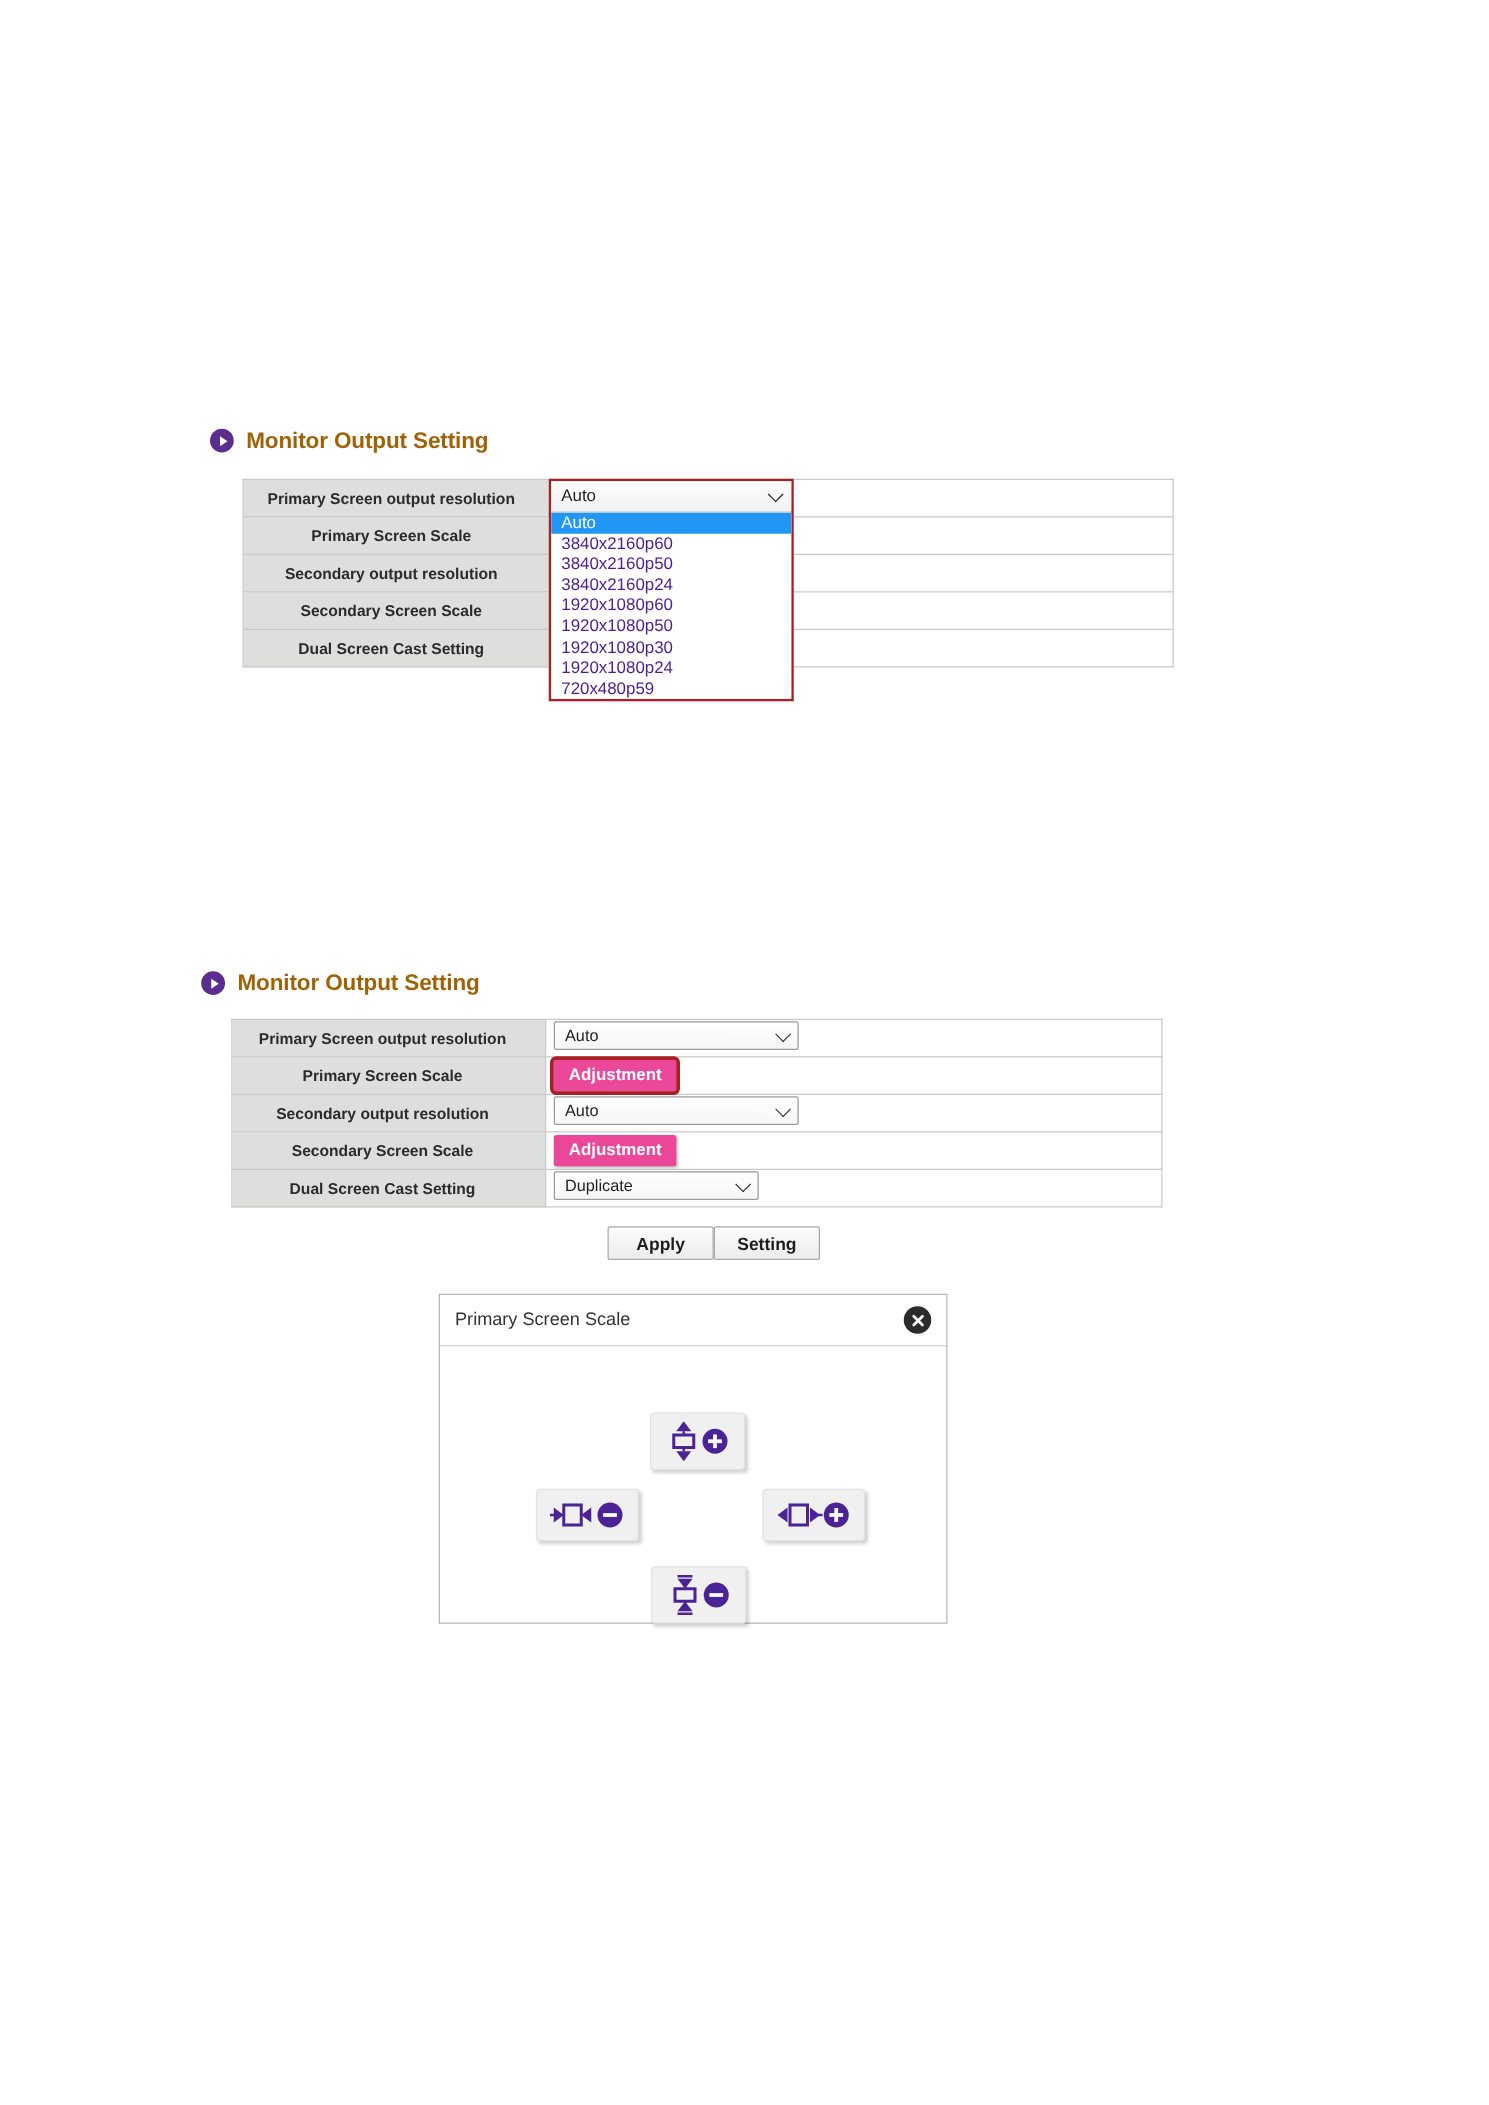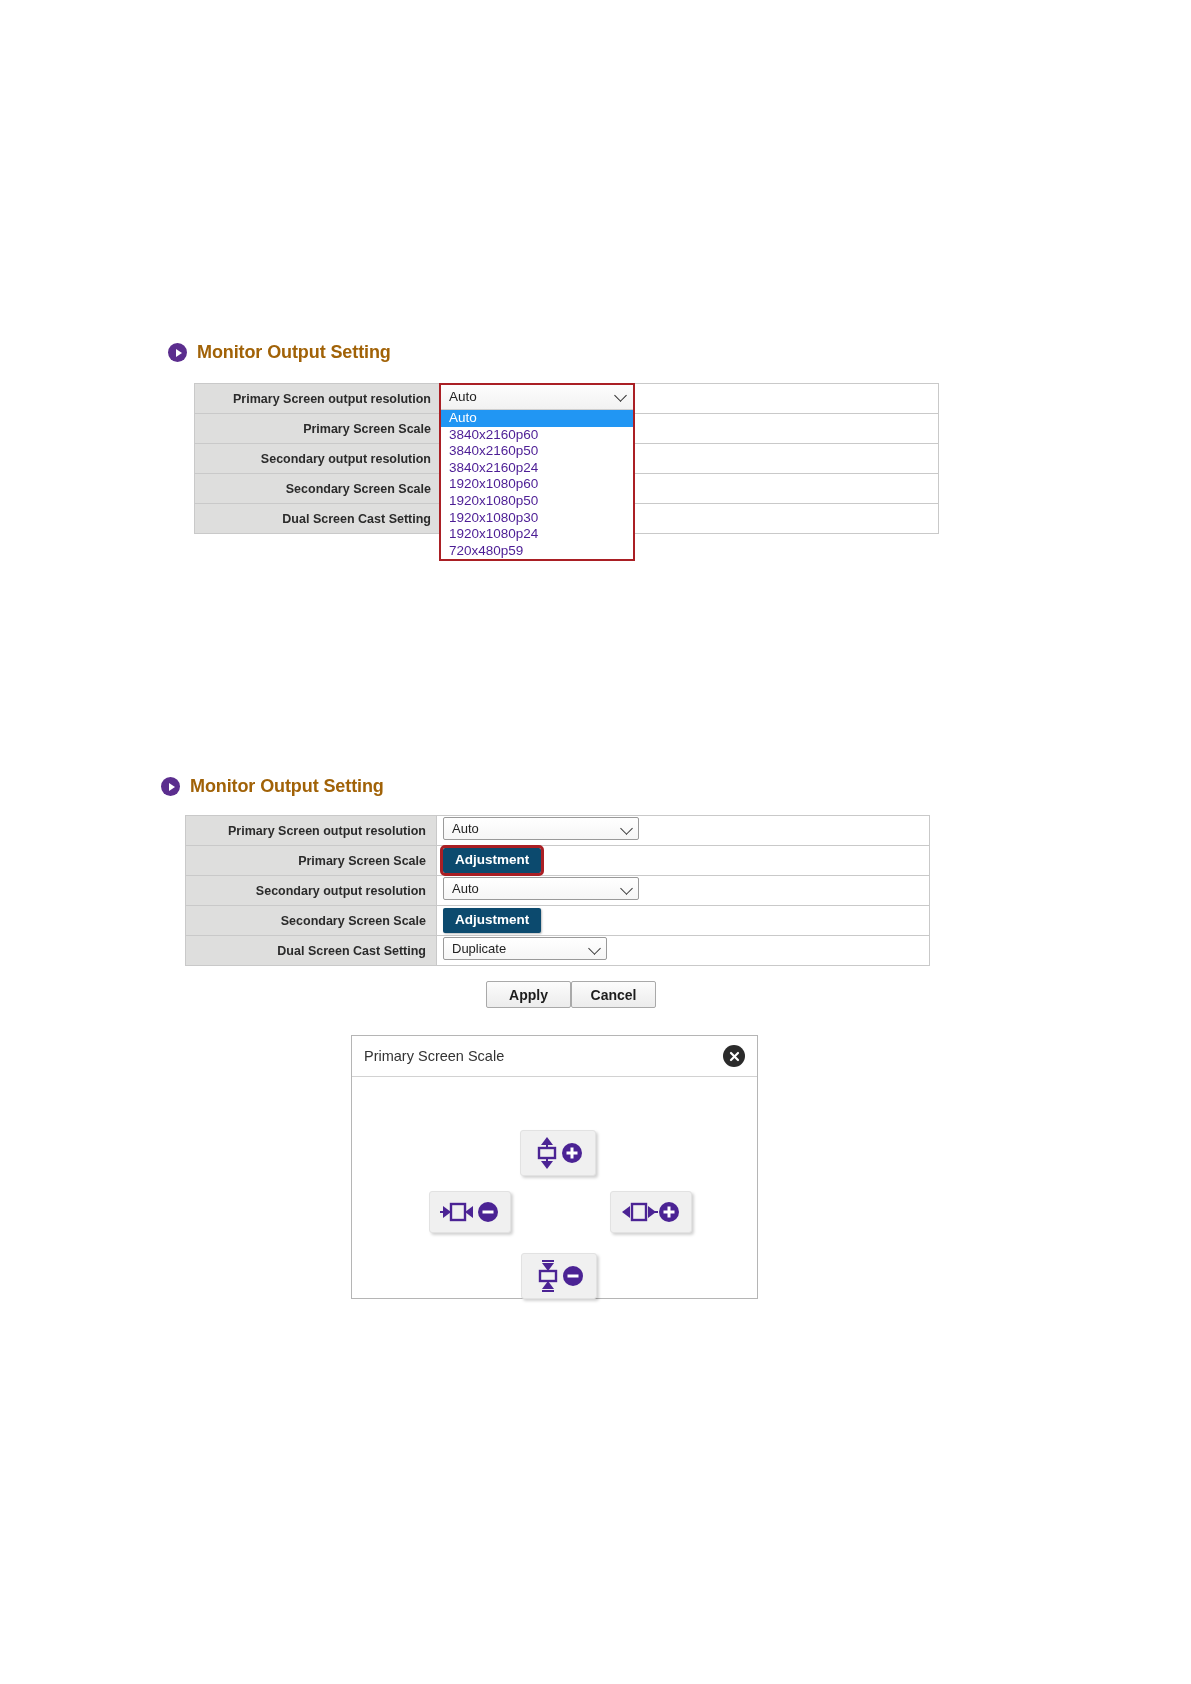--- a/index.html
+++ b/index.html
@@ -55,21 +55,21 @@
     table-layout: fixed;
     background: #ffffff;
   }
   .settings-table td {
     border: 1px solid #c9c9c9;
     padding: 0;
     vertical-align: middle;
   }
   .settings-table td.label-cell {
     background: #dededd;
-    text-align: right;
+    text-align: center;
     padding-right: 10px;
     font-size: 12.5px;
     font-weight: bold;
     color: #2b2b2b;
     white-space: nowrap;
   }
   .settings-table td.value-cell {
     background: #ffffff;
     padding-left: 6px;
   }
@@ -152,21 +152,21 @@
   }
   .dropdown-list li.selected {
     background: #2196f3;
     color: #ffffff;
   }
 
   
   .adjust-btn {
     display: inline-block;
     box-sizing: border-box;
-    background: #0c4a6e;
+    background: #ec4899;
     color: #ffffff;
     font-size: 13.5px;
     font-weight: bold;
     padding: 4px 12px 5px 12px;
     border: none;
     border-radius: 2px;
     line-height: 16px;
     box-shadow: 1px 1px 2px rgba(0,0,0,0.25);
     cursor: pointer;
   }
@@ -356,21 +356,21 @@
         <span>Duplicate</span>
         <span class="chev"></span>
       </span>
     </td>
   </tr>
 </tbody>
   </table>
 
 <div class="action-row" style="left:486px; top:981px;">
   <button class="std-btn">Apply</button>
-  <button class="std-btn">Cancel</button>
+  <button class="std-btn">Setting</button>
 </div>
 
 <div class="scale-dialog">
   <div class="dialog-titlebar">
     <span class="dialog-title">Primary Screen Scale</span>
     <span class="dialog-close">
       <svg width="13" height="13" viewBox="0 0 13 13">
         <line x1="3" y1="3" x2="10" y2="10" stroke="#ffffff" stroke-width="2.2" stroke-linecap="round"></line>
         <line x1="10" y1="3" x2="3" y2="10" stroke="#ffffff" stroke-width="2.2" stroke-linecap="round"></line>
       </svg>

